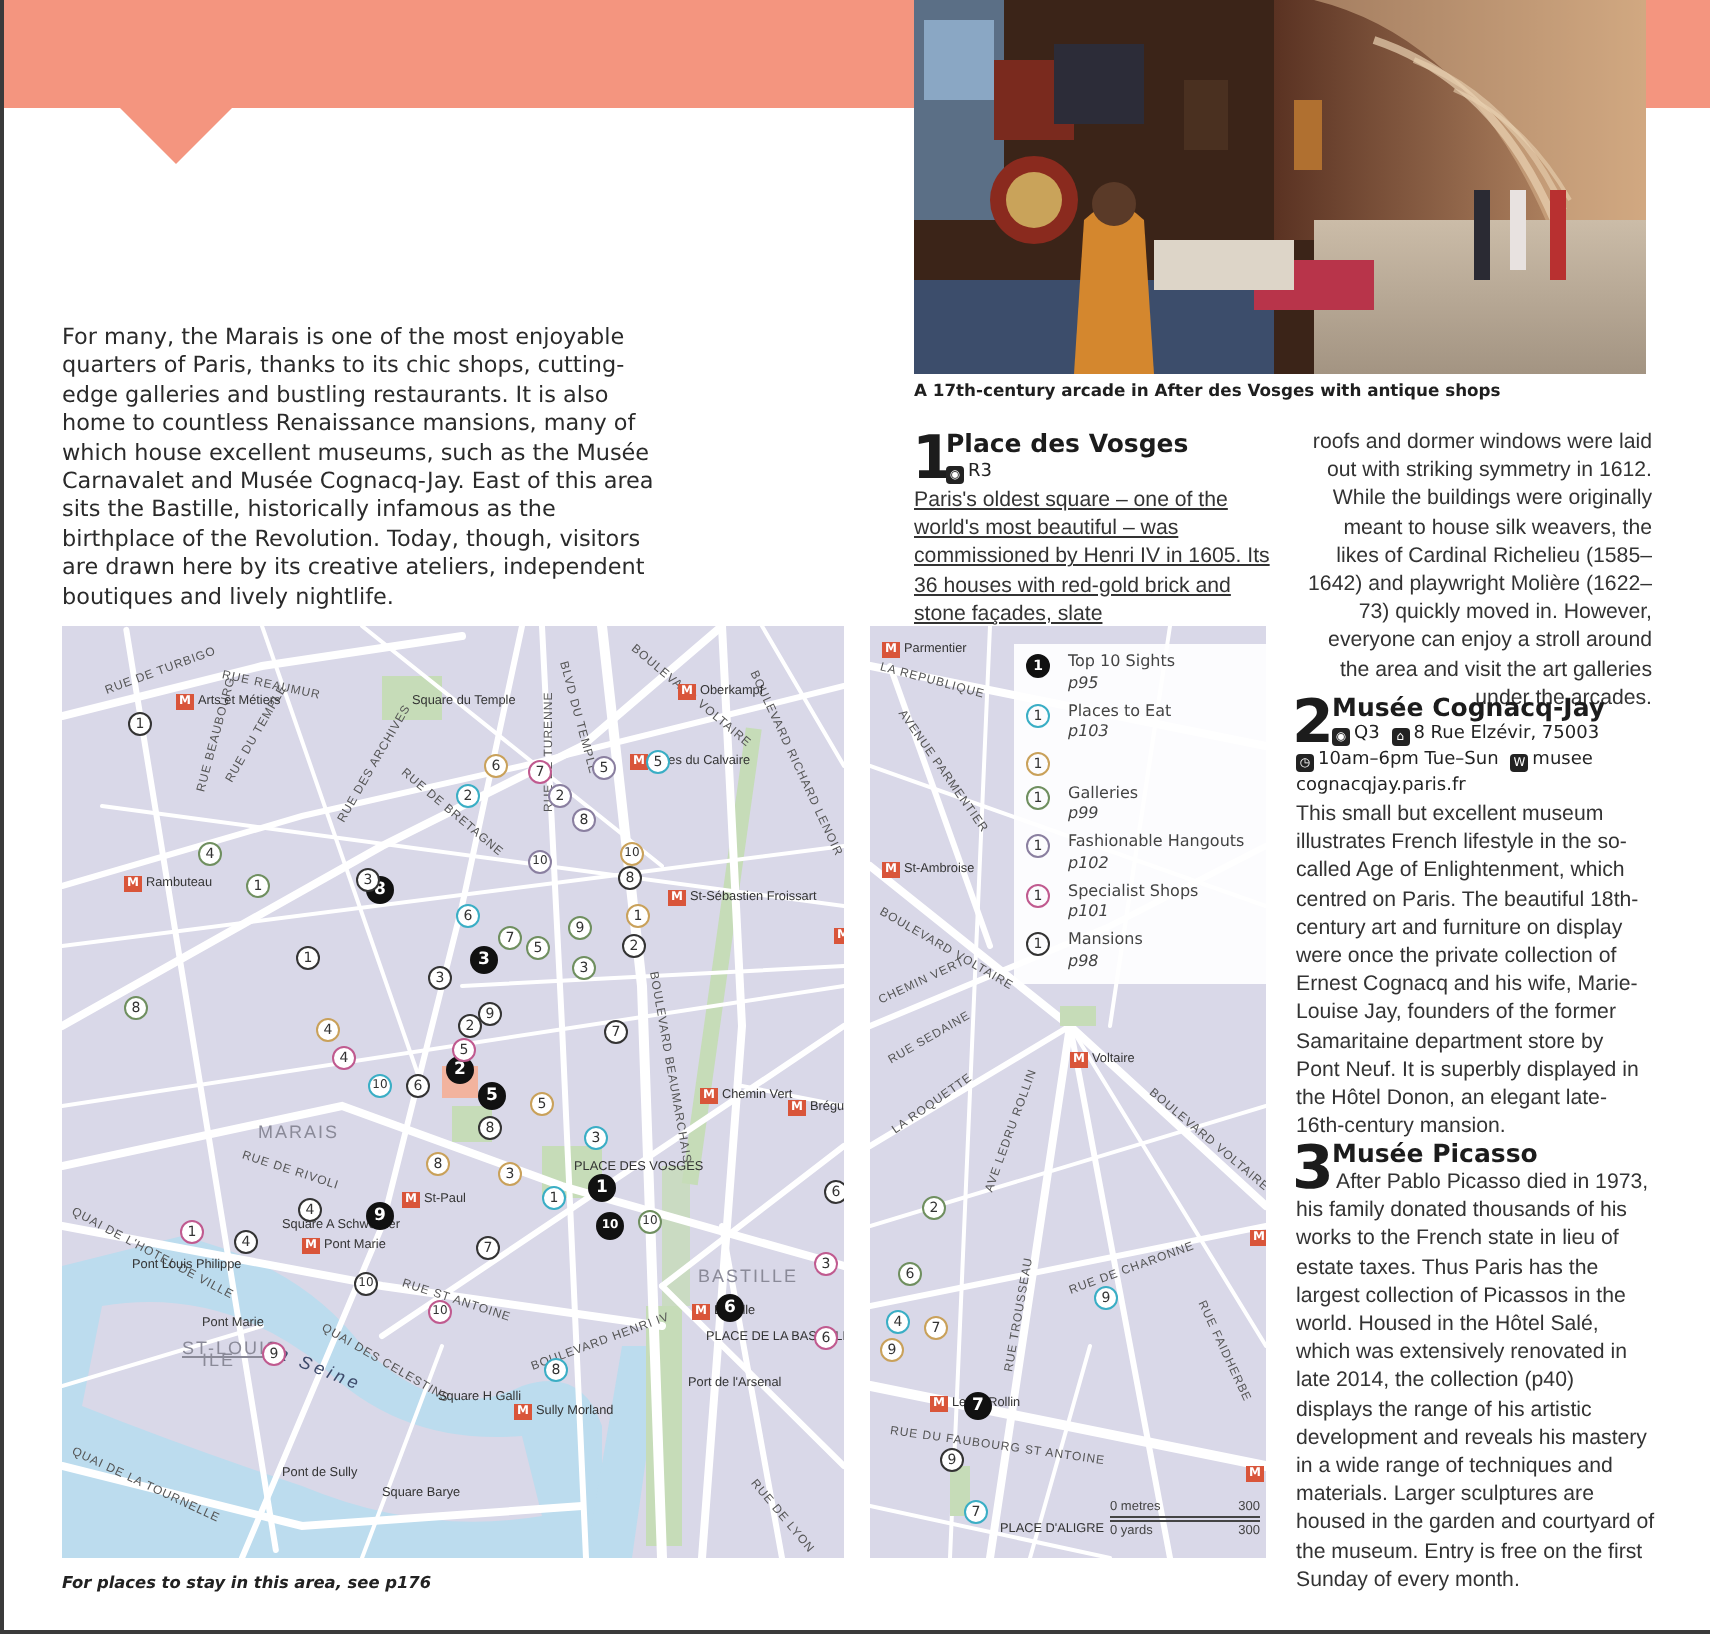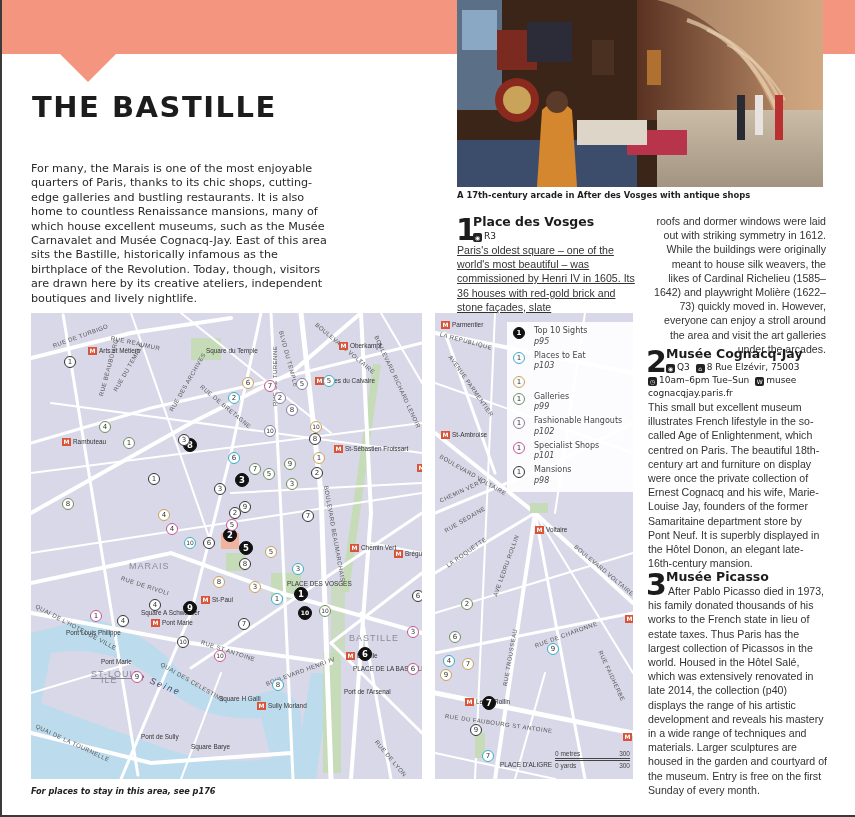--- a/index.html
+++ b/index.html
@@ -52,21 +52,20 @@
 </style>
 </head>
 <body>
 
 <div class="page-frame"></div>
 
 <div class="banner" id="banner" style="background: rgb(244, 149, 127);"></div>
 <div class="banner-pointer" id="banner-pointer" style="border-top-color: rgb(244, 149, 127);"></div>
 
 <h1 class="page-title">
-  <div>THE BASTILLE</div>
 </h1>
 
 <p class="intro">For many, the Marais is one of the most enjoyable quarters of Paris, thanks to its chic shops, cutting-edge galleries and bustling restaurants. It is also home to countless Renaissance mansions, many of which house excellent museums, such as the Musée Carnavalet and Musée Cognacq-Jay. East of this area sits the Bastille, historically infamous as the birthplace of the Revolution. Today, though, visitors are drawn here by its creative ateliers, independent boutiques and lively nightlife.</p>
 
 <div class="photo">
   <svg width="366" height="187" viewBox="0 0 366 187">
     <defs>
       <linearGradient id="ceil" x1="0" y1="0" x2="1" y2="0">
         <stop offset="0" stop-color="#5a3222"></stop>
           <stop offset="1" stop-color="#c89a72"></stop>

